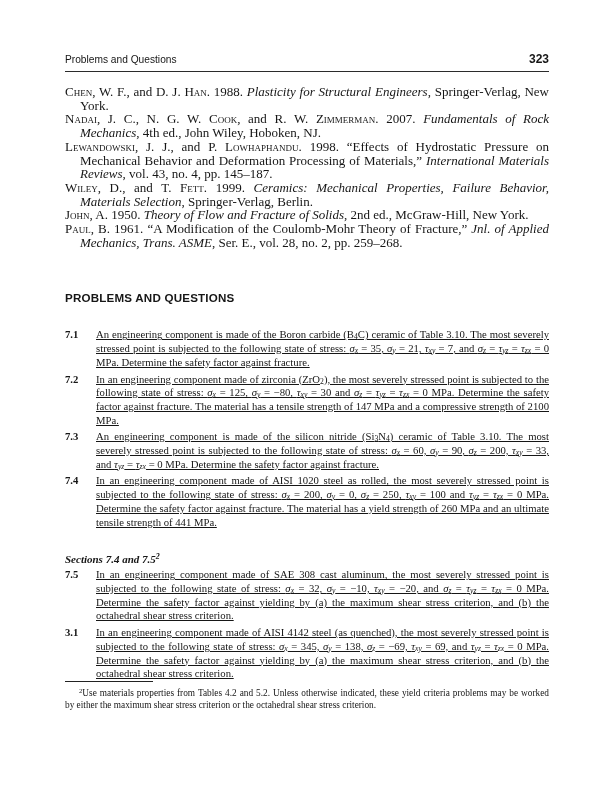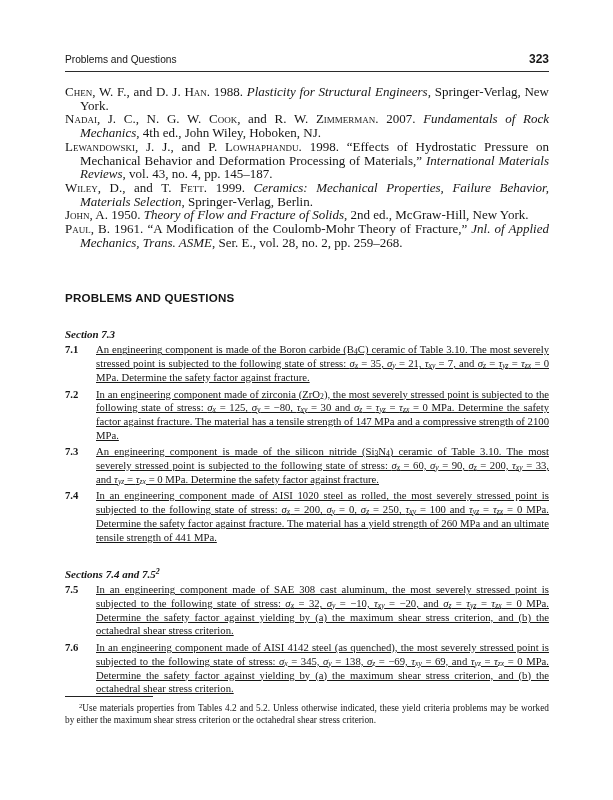--- a/index.html
+++ b/index.html
@@ -89,21 +89,20 @@
       <p class="ref"><span class="sc">Lewandowski</span>, J. J., and P. <span class="sc">Lowhaphandu</span>. 1998. “Effects of Hydrostatic Pressure on Mechanical Behavior and Deformation Processing of Materials,” <i>International Materials Reviews</i>, vol. 43, no. 4, pp. 145–187.</p>
       <p class="ref"><span class="sc">Wiley</span>, D., and T. <span class="sc">Fett</span>. 1999. <i>Ceramics: Mechanical Properties, Failure Behavior, Materials Selection</i>, Springer-Verlag, Berlin.</p>
       <p class="ref"><span class="sc">John</span>, A. 1950. <i>Theory of Flow and Fracture of Solids</i>, 2nd ed., McGraw-Hill, New York.</p>
       <p class="ref"><span class="sc">Paul</span>, B. 1961. “A Modification of the Coulomb-Mohr Theory of Fracture,” <i>Jnl. of Applied Mechanics, Trans. ASME</i>, Ser. E., vol. 28, no. 2, pp. 259–268.</p>
     </div>
 
   <h2 class="pq-heading">PROBLEMS AND QUESTIONS</h2>
 
   <div id="sections">
       <section class="section">
-        <h3 class="section-title">Section 7.3</h3>
         <div class="problem">
           <span class="num">7.1</span>
           <div class="ptext">An engineering component is made of the Boron carbide (B<sub>4</sub>C) ceramic of Table 3.10. The most severely stressed point is subjected to the following state of stress: <i>σ<sub>x</sub></i> = 35, <i>σ<sub>y</sub></i> = 21, <i>τ<sub>xy</sub></i> = 7, and <i>σ<sub>z</sub></i> = <i>τ<sub>yz</sub></i> = <i>τ<sub>zx</sub></i> = 0 MPa. Determine the safety factor against fracture.</div>
         </div>
         <div class="problem">
           <span class="num">7.2</span>
           <div class="ptext">In an engineering component made of zirconia (ZrO<sub>2</sub>), the most severely stressed point is subjected to the following state of stress: <i>σ<sub>x</sub></i> = 125, <i>σ<sub>y</sub></i> = −80, <i>τ<sub>xy</sub></i> = 30 and <i>σ<sub>z</sub></i> = <i>τ<sub>yz</sub></i> = <i>τ<sub>zx</sub></i> = 0 MPa. Determine the safety factor against fracture. The material has a tensile strength of 147 MPa and a compressive strength of 2100 MPa.</div>
         </div>
         <div class="problem">
           <span class="num">7.3</span>
@@ -114,21 +113,21 @@
           <div class="ptext">In an engineering component made of AISI 1020 steel as rolled, the most severely stressed point is subjected to the following state of stress: <i>σ<sub>x</sub></i> = 200, <i>σ<sub>y</sub></i> = 0, <i>σ<sub>z</sub></i> = 250, <i>τ<sub>xy</sub></i> = 100 and <i>τ<sub>yz</sub></i> = <i>τ<sub>zx</sub></i> = 0 MPa. Determine the safety factor against fracture. The material has a yield strength of 260 MPa and an ultimate tensile strength of 441 MPa.</div>
         </div>
       </section>
       <section class="section">
         <h3 class="section-title">Sections 7.4 and 7.5<sup>2</sup></h3>
         <div class="problem">
           <span class="num">7.5</span>
           <div class="ptext">In an engineering component made of SAE 308 cast aluminum, the most severely stressed point is subjected to the following state of stress: <i>σ<sub>x</sub></i> = 32, <i>σ<sub>y</sub></i> = −10, <i>τ<sub>xy</sub></i> = −20, and <i>σ<sub>z</sub></i> = <i>τ<sub>yz</sub></i> = <i>τ<sub>zx</sub></i> = 0 MPa. Determine the safety factor against yielding by (a) the maximum shear stress criterion, and (b) the octahedral shear stress criterion.</div>
         </div>
         <div class="problem">
-          <span class="num">7.6</span>
+          <span class="num">3.1</span>
           <div class="ptext">In an engineering component made of AISI 4142 steel (as quenched), the most severely stressed point is subjected to the following state of stress: <i>σ<sub>x</sub></i> = 345, <i>σ<sub>y</sub></i> = 138, <i>σ<sub>z</sub></i> = −69, <i>τ<sub>xy</sub></i> = 69, and <i>τ<sub>yz</sub></i> = <i>τ<sub>zx</sub></i> = 0 MPa. Determine the safety factor against yielding by (a) the maximum shear stress criterion, and (b) the octahedral shear stress criterion.</div>
         </div>
       </section>
     </div>
 
   <div class="footnote-area">
     <div class="footnote-rule"></div>
     <p class="footnote-text"><sup>2</sup>Use materials properties from Tables 4.2 and 5.2. Unless otherwise indicated, these yield criteria problems may be worked by either the maximum shear stress criterion or the octahedral shear stress criterion.</p>
   </div>
 

